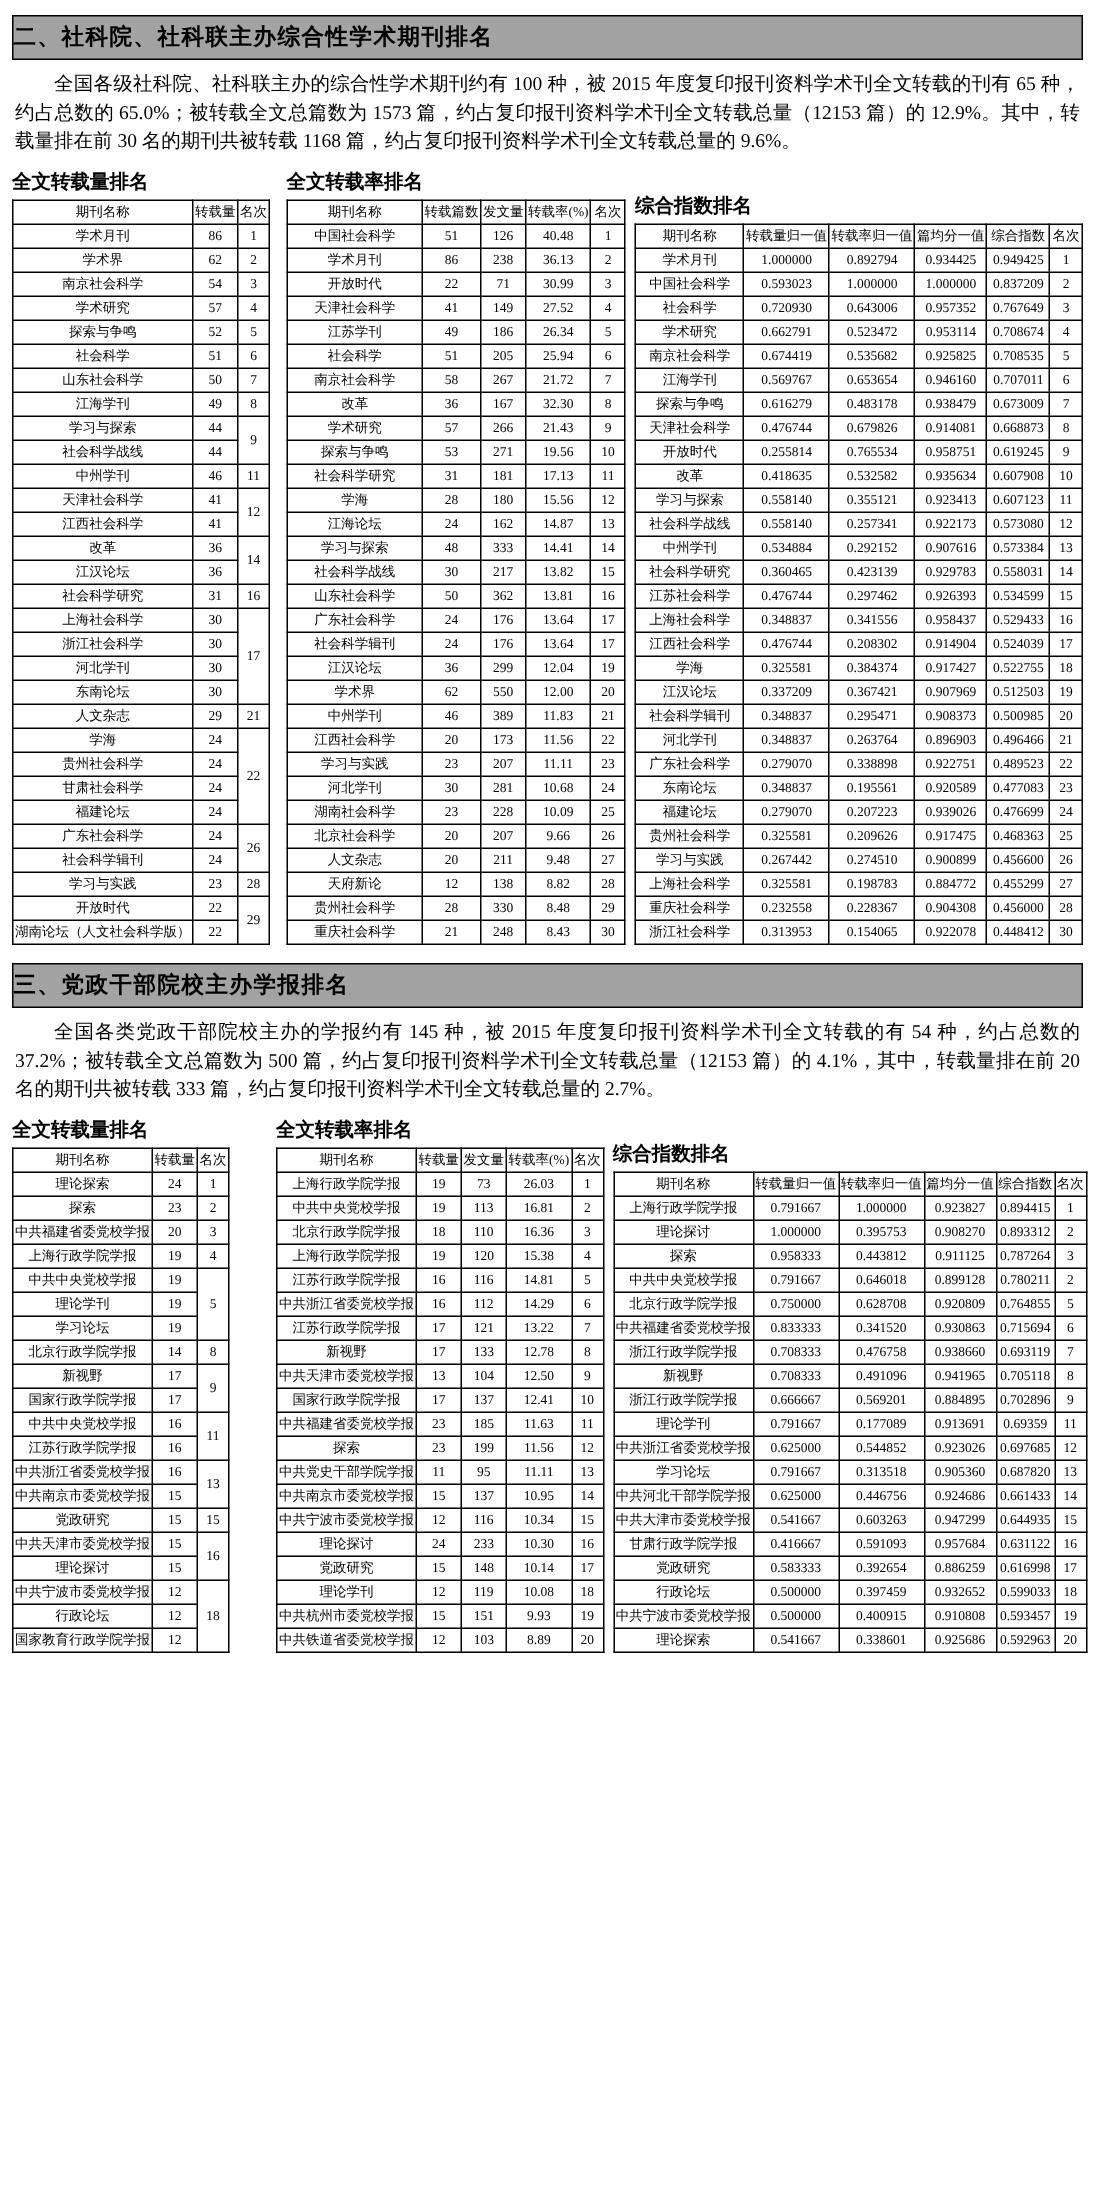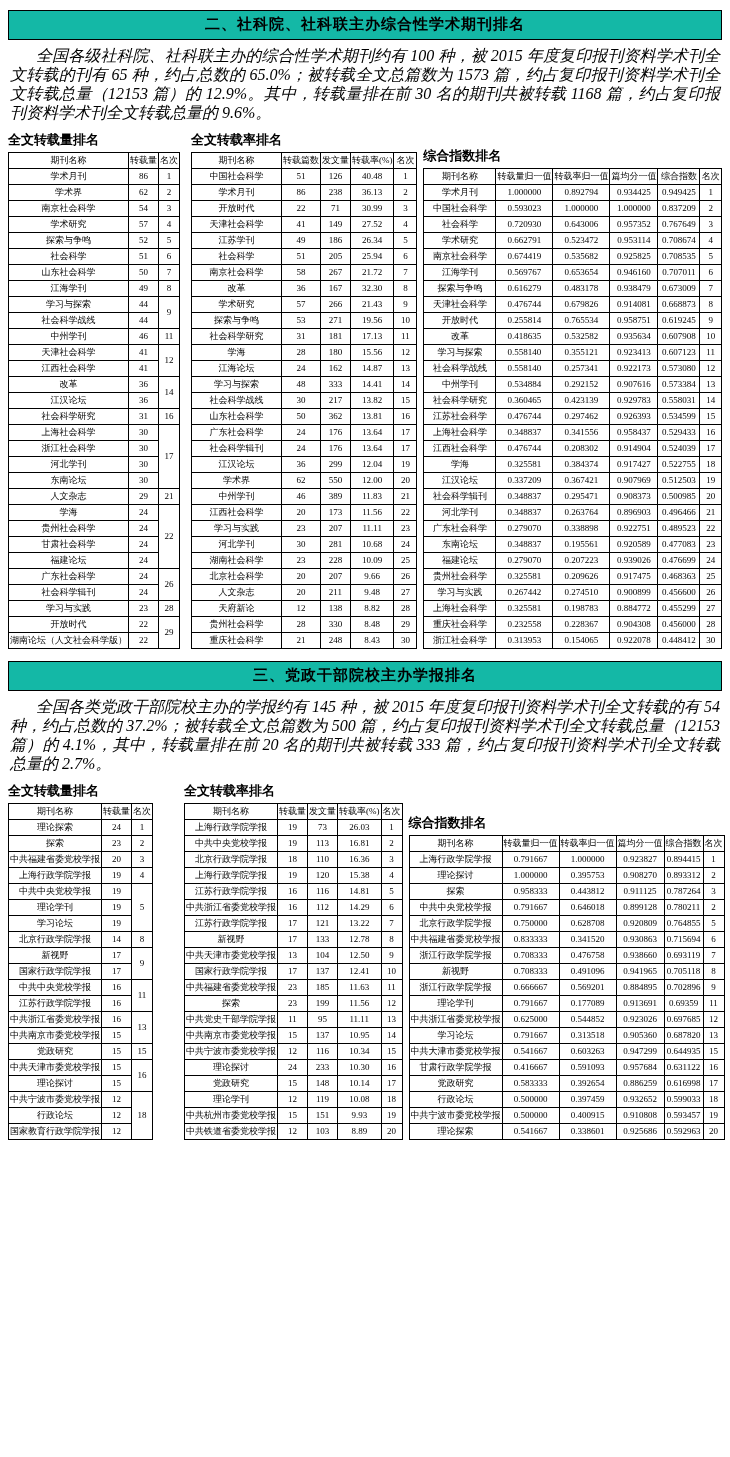--- a/index.html
+++ b/index.html
@@ -7,37 +7,35 @@
     width:730px;
     font-family:"Liberation Serif","DejaVu Serif",serif;
     color:#000;
     -webkit-font-smoothing:none;
   }
   .page{width:730px;box-sizing:border-box;padding:6px 8px 10px 8px;}
 
   
   .sec-head{
     border:1px solid #000;
-    text-align:center;
     font-weight:bold;
     font-size:15px;
     letter-spacing:1px;
     padding:4px 0 5px 0;
     margin:4px 0 6px 0;
-    background:#14b8a6;
+    background:#a3a3a3;
   }
 
   
   .para{
-    font-size:16px;
+    font-size:13px;
     line-height:19px;
     text-align:justify;
     text-indent:26px;
     margin:0 2px 7px 2px;
-    font-style:italic;
   }
 
   
   .cols{display:flex;gap:6px;align-items:flex-end;}
   .col-a{width:152px;}
   .col-b{width:238px;padding-left:25px;}
   .col-c{width:314px;}
 
   .col-title{
     font-weight:bold;
@@ -1139,20 +1137,28 @@
             </tr>
             <tr>
               <td class="nm">学习论坛</td>
               <td>0.791667</td>
               <td>0.313518</td>
               <td>0.905360</td>
               <td>0.687820</td>
               <td>13</td>
             </tr>
             <tr>
+              <td class="nm">中共河北干部学院学报</td>
+              <td>0.625000</td>
+              <td>0.446756</td>
+              <td>0.924686</td>
+              <td>0.661433</td>
+              <td>14</td>
+            </tr>
+            <tr>
               <td class="nm">中共大津市委党校学报</td>
               <td>0.541667</td>
               <td>0.603263</td>
               <td>0.947299</td>
               <td>0.644935</td>
               <td>15</td>
             </tr>
             <tr>
               <td class="nm">甘肃行政学院学报</td>
               <td>0.416667</td>

